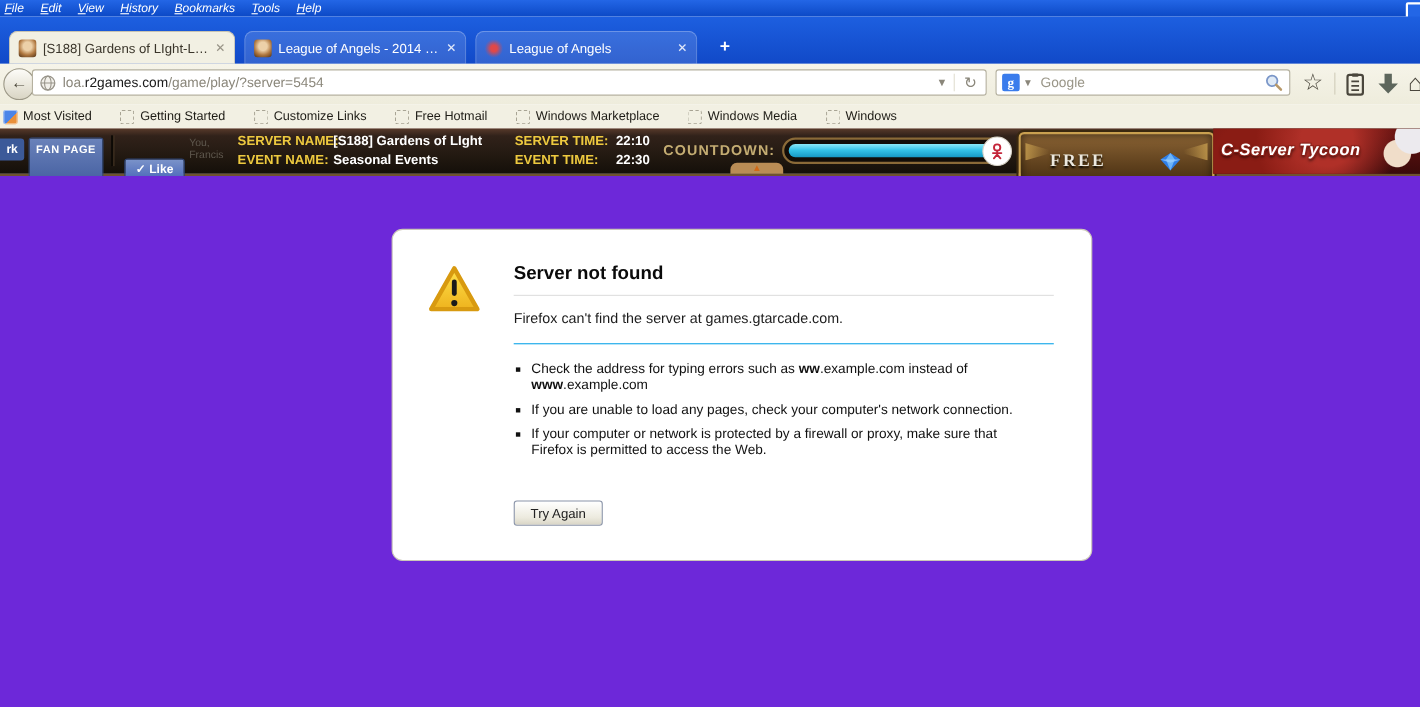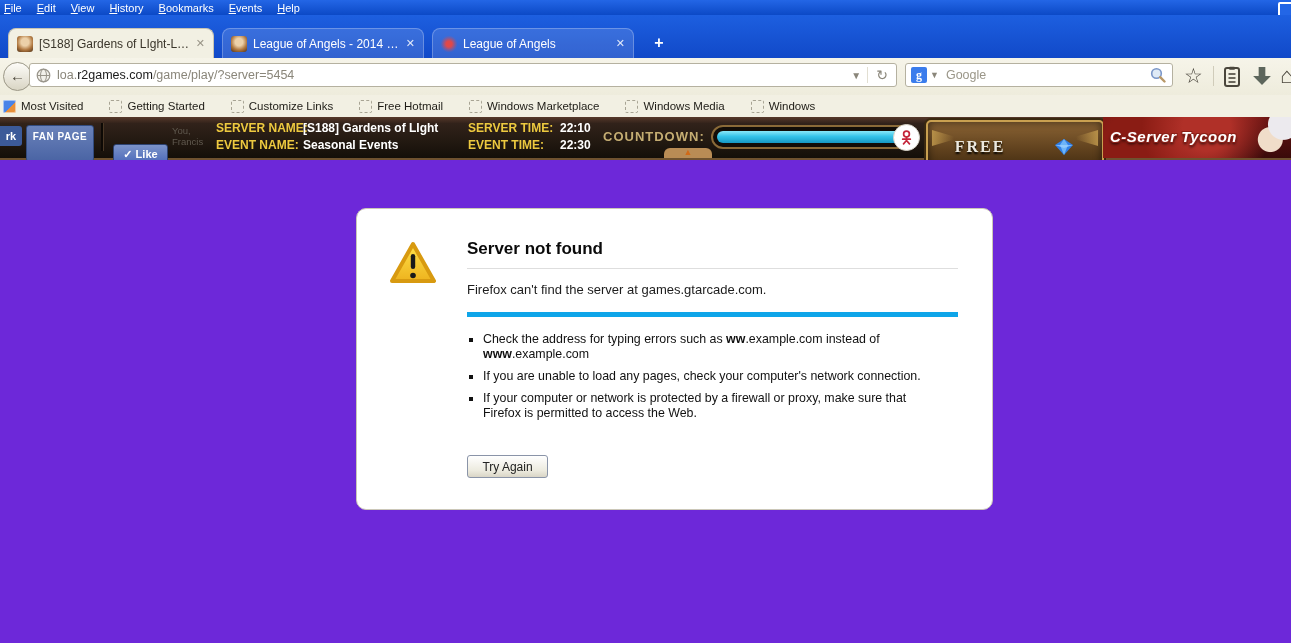--- a/index.html
+++ b/index.html
@@ -3,21 +3,21 @@
 <meta charset="utf-8">
 <style>
   html,body{margin:0;padding:0;}
   body{width:1291px;height:643px;position:relative;overflow:hidden;
        font-family:"Liberation Sans",sans-serif;background:#fff;}
 
   
   .menubar{position:absolute;top:0;left:0;right:0;height:15px;
     background:linear-gradient(#2366e6,#0c49c6);color:#fff;font-size:11px;
     display:flex;align-items:center;padding-left:4px;}
-  .menubar .mi{margin-right:15px;cursor:default;}
+  .menubar .mi{margin-right:15px;cursor:default;font-style:italic;}
   .menubar .mi::first-letter{text-decoration:underline;}
   .win-sliver{position:absolute;top:2px;right:-3px;width:12px;height:13px;
     border:2px solid #fff;border-radius:2px;background:#2366e6;}
 
   
   .tabstrip{position:absolute;top:15px;left:0;right:0;height:43px;
     background:linear-gradient(#1d5fe0,#1149c8);}
   .tab{position:absolute;bottom:0;height:30px;border-radius:8px 8px 0 0;
     display:flex;align-items:center;padding:0 8px;font-size:12px;box-sizing:border-box;}
   .tab.active{background:#f2f0e3;color:#3a352a;border:1px solid #c8c4b2;border-bottom:none;}
@@ -130,39 +130,39 @@
     text-shadow:-1px -1px 0 #8a2018,1px -1px 0 #8a2018,-1px 1px 0 #8a2018,1px 1px 0 #8a2018,0 2px 3px #000;}
 
   
   .content{position:absolute;top:160px;left:0;right:0;bottom:0;background:#6d28d9;}
   .errbox{position:absolute;left:356px;top:48px;width:635px;height:300px;background:#fff;
     border:1px solid #cbc7b8;border-radius:10px;}
   .warnicon{position:absolute;left:32px;top:32px;}
   .errcol{position:absolute;left:110px;top:30px;right:34px;}
   .errtitle{font-size:17px;font-weight:bold;color:#0a0a0a;
     padding-bottom:9px;border-bottom:1px solid #dedede;}
-  .errdesc{font-size:13px;color:#1c1c1c;padding:13px 0 15px;border-bottom:5px solid #0ea5e9;}
+  .errdesc{font-size:13px;color:#1c1c1c;padding:13px 0 15px;border-bottom:1px solid #0ea5e9;}
   .errlist{margin:15px 0 0 0;padding-left:16px;width:462px;list-style:square;
     font-size:12.4px;color:#111;line-height:15px;}
   .errlist li{margin-bottom:7px;}
   .errlist b{font-weight:bold;}
   .tryagain{position:absolute;left:110px;top:246px;width:81px;height:23px;
     background:linear-gradient(#ffffff,#eceade 70%,#d9d5c6);border:1px solid #8a94a8;
     border-radius:3px;font-size:12px;color:#222;font-family:"Liberation Sans",sans-serif;}
 </style>
 </head>
 <body>
 
 <div class="menubar">
   <span class="mi">File</span>
   <span class="mi">Edit</span>
   <span class="mi">View</span>
   <span class="mi">History</span>
   <span class="mi">Bookmarks</span>
-  <span class="mi">Events</span>
+  <span class="mi">Tools</span>
   <span class="mi">Help</span>
   <div class="win-sliver"></div>
 </div>
 
 <div class="tabstrip">
   <div class="tab active" style="left:8px;width:206px;">
     <span class="favicon fav-avatar"></span>
     <span class="title">[S188] Gardens of LIght-Leag...</span>
     <span class="close">✕</span>
   </div>

